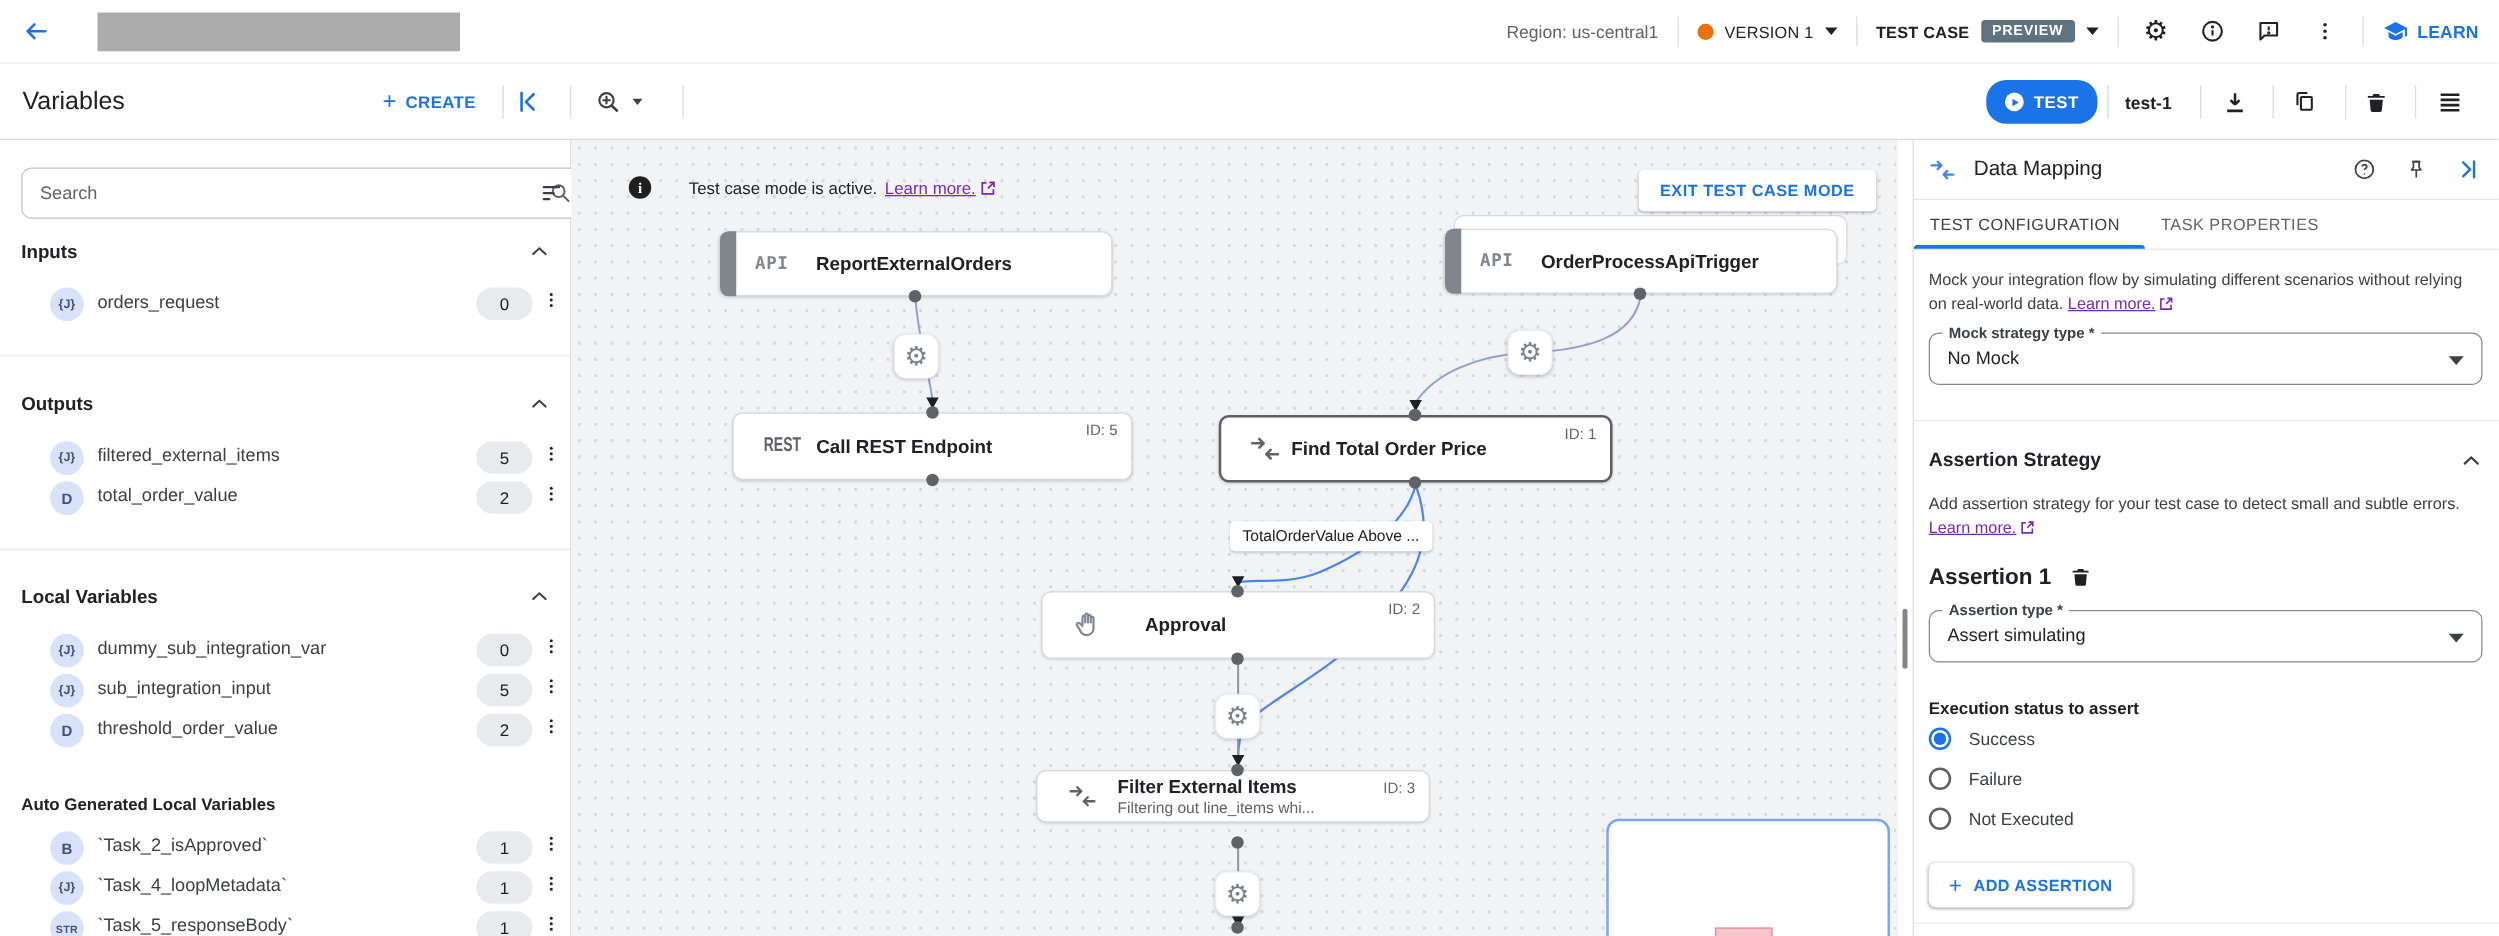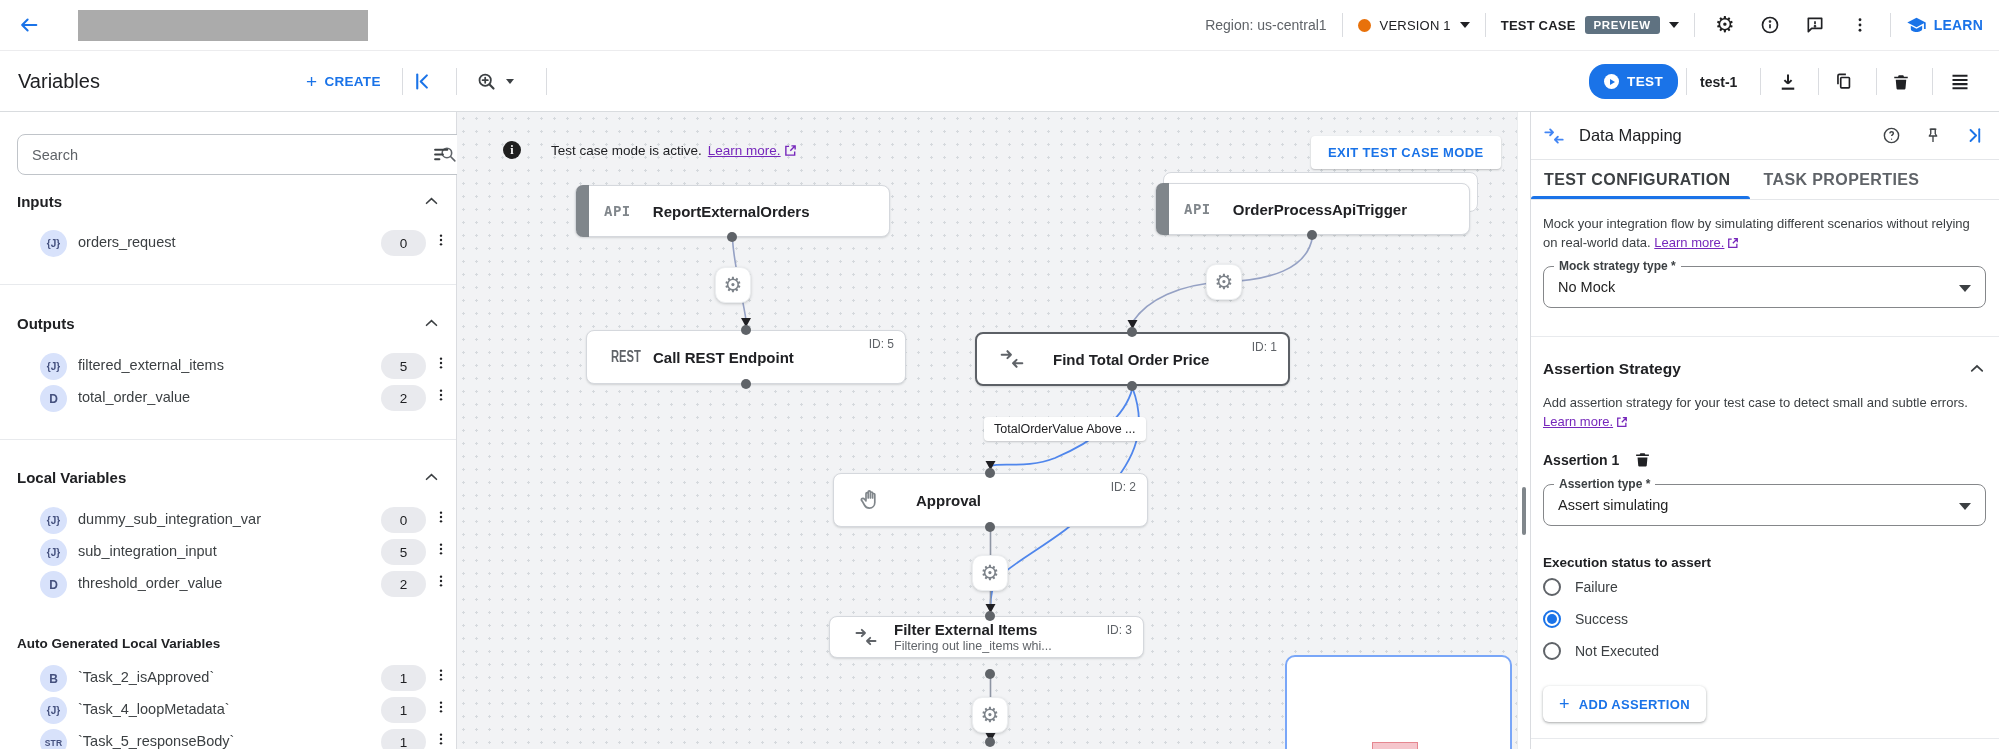--- a/index.html
+++ b/index.html
@@ -98,36 +98,36 @@
     border:2px solid #79a6f8; border-radius:10px; z-index:2; }
   .pinksliver { position:absolute; left:915px; top:630px; width:46px; height:8px; background:#f5c6cc; border:1px solid #e58790; z-index:3; }
   .cscroll { position:absolute; right:0; top:0; bottom:0; width:13px; background:#fff; border-left:1px solid #ebedef; z-index:4; }
   .cthumb { position:absolute; left:4px; top:375px; width:4px; height:48px; background:#80868b; border-radius:2px; cursor:pointer; }
 
   
   .p-header { height:48px; display:flex; align-items:center; padding:0 15px 0 12px; border-bottom:1px solid #e4e6e9;justify-content:center; }
   .p-title { font-size:16.5px; font-weight:500; color:#202124; margin-left:14px; }
   .p-hicons { margin-left:auto; display:flex; align-items:center; gap:23px; }
   .p-tabs { height:40px; display:flex; border-bottom:1px solid #e4e6e9; }
-  .ptab { display:flex; align-items:center; padding:0 20px 0 13px; font-size:16px; font-weight:700; letter-spacing:.4px;
+  .ptab { display:flex; align-items:center; padding:0 20px 0 13px; font-size:13px; font-weight:400; letter-spacing:.4px;
     color:#5f6368; position:relative; cursor:pointer; }
   .ptab.active { color:#3c4043; }
   .ptab.active::after { content:""; position:absolute; left:0; right:0; bottom:0; height:3px; background:#1a73e8; border-radius:3px 3px 0 0; }
   .p-body { padding:14px 13px 0 12px; }
   .pdesc { font-size:13px; color:#3c4043; line-height:19px; }
   .mfield { position:relative; height:42px; border:1px solid #85878a; border-radius:8px; background:#fff; margin-top:14px; cursor:pointer; }
   .flabel { position:absolute; top:-8px; left:10px; background:#fff; padding:0 5px; font-size:12px; font-weight:700; color:#3c4043; }
   .fvalue { line-height:40px; padding-left:14px; font-size:14.5px; color:#1f1f1f; }
   .fcaret { position:absolute; right:14px; top:18px; width:0; height:0; border-left:6px solid transparent; border-right:6px solid transparent; border-top:7px solid #3c4043; }
   .pdivider { height:1px; background:#e8eaed; margin:28px -13px 0 -12px; }
   .psec { display:flex; align-items:center; margin-top:23px; cursor:pointer; }
   .psec span { font-size:15.5px; font-weight:700; color:#202124; }
   .psec .chev { margin-left:auto; }
   .assert-row { display:flex; align-items:center; gap:15px; margin-top:20px; }
-  .assert-row span { font-size:14px; font-weight:700; }
+  .assert-row span { font-size:18px; font-weight:700; }
   .exec-label { margin-top:29px; font-size:13.5px; font-weight:700; color:#202124; }
   .rrow { display:flex; align-items:center; height:30px; margin-top:2px; cursor:pointer; }
   .rrow:first-of-type { margin-top:10px; }
   .radio { width:18px; height:18px; border-radius:50%; border:2px solid #5f6368; position:relative; flex:none; }
   .radio.sel { border-color:#1a73e8; }
   .radio.sel::after { content:""; position:absolute; inset:2px; border-radius:50%; background:#1a73e8; }
   .rlabel { font-size:14px; color:#3c4043; margin-left:14px; }
   .add-btn { margin-top:20px; height:36px; padding:0 16px; background:#fff; border:none; border-radius:6px;
     display:flex; align-items:center; gap:9px; color:#1a73e8; font-size:13px; font-weight:700; letter-spacing:.3px;
     box-shadow:0 1px 2px rgba(60,64,67,.3),0 1px 3px 1px rgba(60,64,67,.12); cursor:pointer; font-family:inherit; }
@@ -457,21 +457,21 @@
       <span class="rest-glyph">REST</span>
       <span class="ntitle" style="margin-left:2px">Call REST Endpoint</span>
       <span class="node-id">ID: 5</span>
     </div>
 
     <div class="node" style="left:518px;top:220px;width:315px;height:54px;border:2px solid #5c6066">
       <svg viewBox="0 0 24 24" width="26" style="margin-left:22px" fill="none" stroke="#5f6368" stroke-width="1.9" stroke-linecap="round" stroke-linejoin="round">
           <path d="M2.5 8h8.5m0 0L7.8 4.8M11 8l-3.2 3.2"></path>
           <path d="M21.5 16H13m0 0 3.2-3.2M13 16l3.2 3.2"></path>
         </svg>
-      <span class="ntitle" style="margin-left:28px">Find Total Order Price</span>
+      <span class="ntitle" style="margin-left:8px">Find Total Order Price</span>
       <span class="node-id">ID: 1</span>
     </div>
 
     <div class="node" style="left:376px;top:361px;width:315px;height:54px">
       <svg viewBox="0 0 24 24" width="24" style="margin-left:24px" fill="none" stroke="#80868b" stroke-width="1.7" stroke-linecap="round" stroke-linejoin="round">
           <path d="M8 11.5V5.8a1.1 1.1 0 0 1 2.2 0V10m0-5.1V3.9a1.1 1.1 0 0 1 2.2 0V10m0-4.9a1.1 1.1 0 0 1 2.2 0V10m0-3.4a1.1 1.1 0 0 1 2.2 0v7.9c0 3.2-2.3 5.6-5.4 5.6-2.6 0-4-1.2-5-3.1-.8-1.5-1.7-3.3-2.8-4.6-.5-.6-.3-1.5.5-1.8.9-.3 1.9 0 2.5.7l1.4 1.6"></path>
         </svg>
       <span class="ntitle" style="margin-left:34px">Approval</span>
       <span class="node-id">ID: 2</span>
     </div>
@@ -601,29 +601,29 @@
 
       <div class="mfield" style="margin-top:16px">
         <span class="flabel">Assertion type *</span>
         <div class="fvalue">Assert simulating</div>
         <span class="fcaret"></span>
       </div>
 
       <div class="exec-label">Execution status to assert</div>
 
       <div class="rrow">
-        <span class="radio"></span>
-        <span class="rlabel">Failure</span>
-      </div>
-      <div class="rrow">
         <span class="radio sel"></span>
         <span class="rlabel">Success</span>
       </div>
       <div class="rrow">
         <span class="radio"></span>
+        <span class="rlabel">Failure</span>
+      </div>
+      <div class="rrow">
+        <span class="radio"></span>
         <span class="rlabel">Not Executed</span>
       </div>
 
       <button class="add-btn">
         <span class="plus" style="font-size:18px;color:#1a73e8">+</span>
         <span>ADD ASSERTION</span>
       </button>
     </div>
     <div class="p-bottomline"></div>
   </section>

